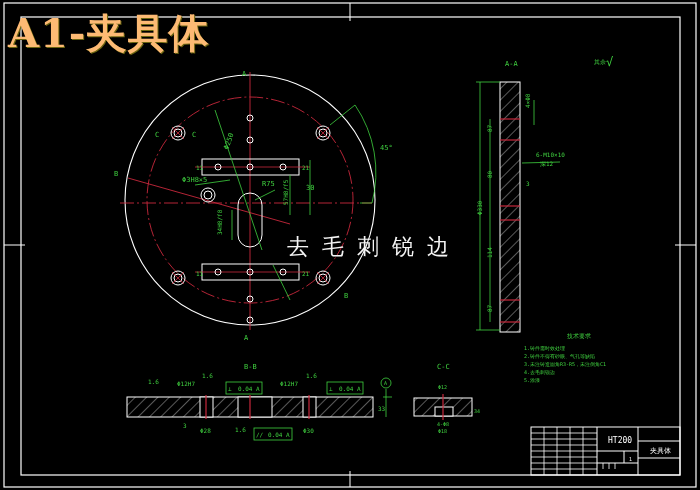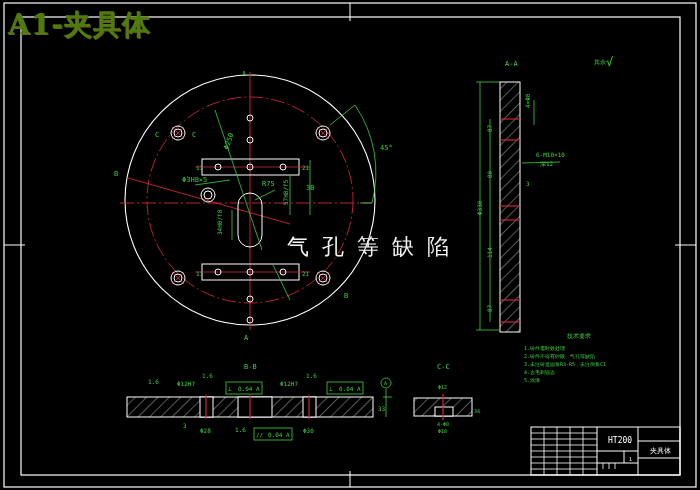--- a/index.html
+++ b/index.html
@@ -1,21 +1,21 @@
 <!DOCTYPE html>
 <html><head>
 <meta charset="utf-8">
 <style>
   html, body { margin: 0; padding: 0; background: #000; }
   body { width: 700px; height: 490px; overflow: hidden; position: relative; font-family: "DejaVu Sans", sans-serif; }
   #canvas { position: absolute; left: 0; top: 0; }
   .title-overlay {
     position: absolute; left: 8px; top: 6px;
     font-family: "DejaVu Serif", serif; font-weight: bold;
-    font-size: 28px; color: #4d7c0f; letter-spacing: 1px;
+    font-size: 40px; color: #fdba74; letter-spacing: 1px;
     text-shadow: 1px 1px 0 #6a6410;
   }
   .watermark {
     position: absolute; left: 287px; top: 232px;
     font-family: "DejaVu Serif", serif; font-size: 22px; color: #f4f4f4;
     letter-spacing: 13px;
   }
   svg text { font-family: "DejaVu Sans Mono", monospace; }
 </style>
 </head>
@@ -252,13 +252,13 @@
     </g>
   </g>
   <g fill="#ffffff">
     <text x="608" y="443" font-size="8">HT200</text>
     <text x="650" y="453" font-size="7">夹具体</text>
     <text x="629" y="461" font-size="5">1</text>
   </g>
 </svg>
 
 <div class="title-overlay">A1-夹具体</div>
-<div class="watermark">气孔等缺陷</div>
+<div class="watermark">去毛刺锐边</div>
 
 </body></html>

